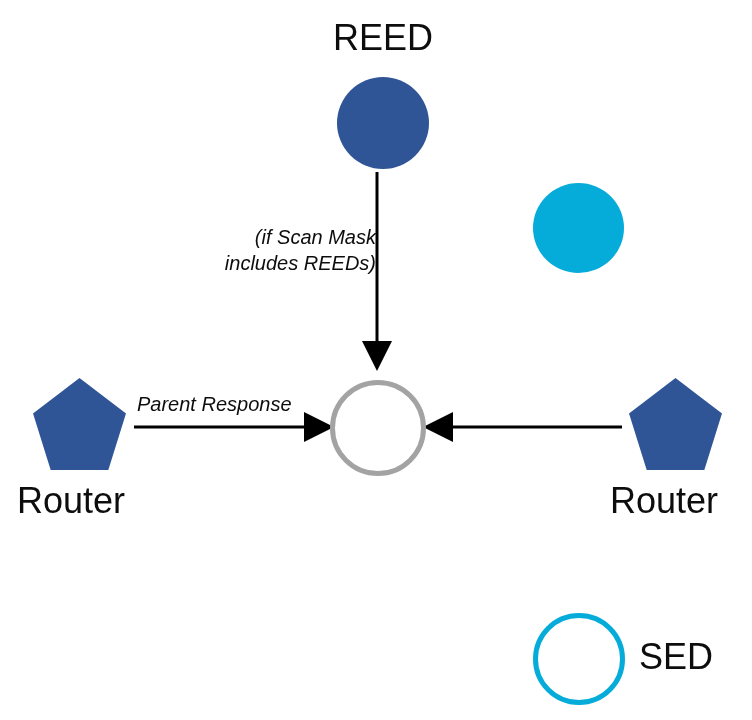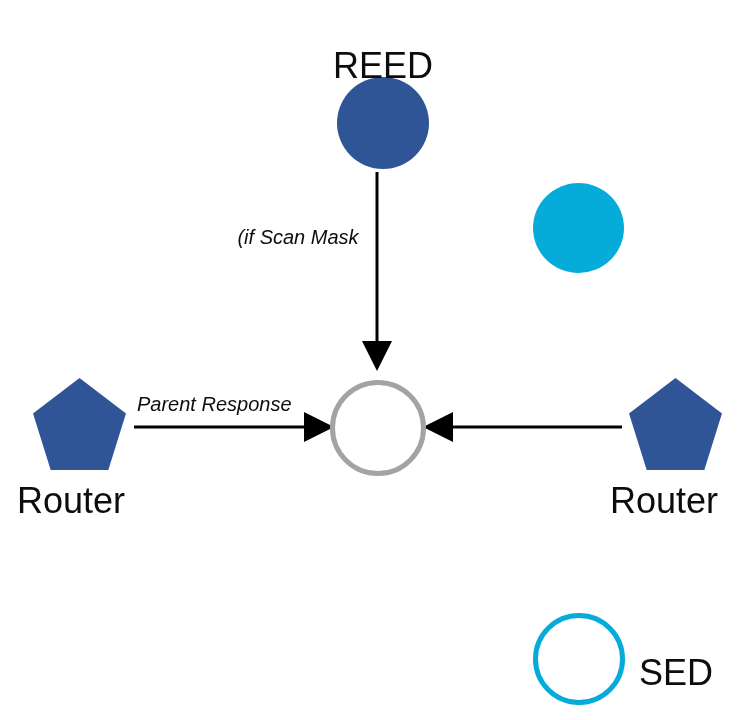--- a/index.html
+++ b/index.html
@@ -71,39 +71,38 @@
     height: 92px;
   }
   .label {
     position: absolute;
     color: #0d0d0d;
     font-size: 36px;
     font-weight: 400;
     line-height: 1;
     white-space: nowrap;
   }
-  .label-reed  { left: 333px; top: 20px; margin-top: 28px; }
+  .label-reed  { left: 333px; top: 20px; }
   .label-med   { left: 636px; top: 208px; }
-  .label-sed   { left: 639px; top: 639px; margin-top: 16px; }
+  .label-sed   { left: 639px; top: 639px; }
   .label-router-left  { left: 17px;  top: 483px; }
   .label-router-right { left: 610px; top: 483px; }
 
   .edge-label {
     position: absolute;
     color: #0d0d0d;
     font-style: italic;
     font-size: 20px;
     line-height: 1.28;
     white-space: nowrap;
     text-align: right;
   }
   .edge-label-scanmask {
-    left: 212px;
+    left: 204px;
     top: 225px;
-    text-align: center;
     width: 172px;
   }
   .edge-label-parent {
     left: 137px;
     top: 392px;
   }
   svg.arrows {
     position: absolute;
     left: 0;
     top: 0;
@@ -148,17 +147,18 @@
   <div class="node node-center"></div>
 
   <div class="pentagon pentagon-left"></div>
   <div class="label label-router-left">Router</div>
 
   <div class="pentagon pentagon-right"></div>
   <div class="label label-router-right">Router</div>
 
   <div class="edge-label edge-label-scanmask">
     <div>(if Scan Mask</div>
+    <div>includes REEDs)</div>
   </div>
 
   <div class="edge-label edge-label-parent">Parent Response</div>
 
 </div>
 
 </body></html>

